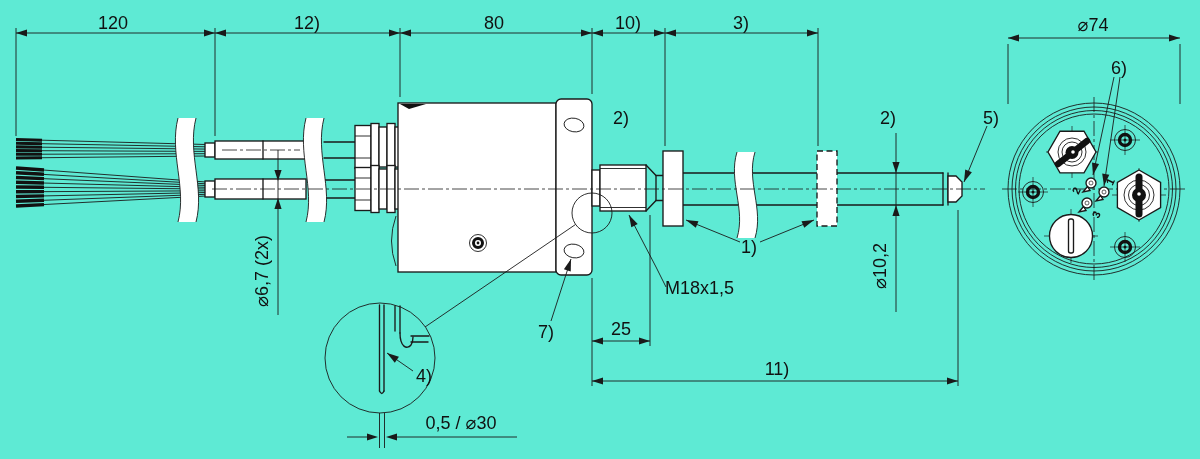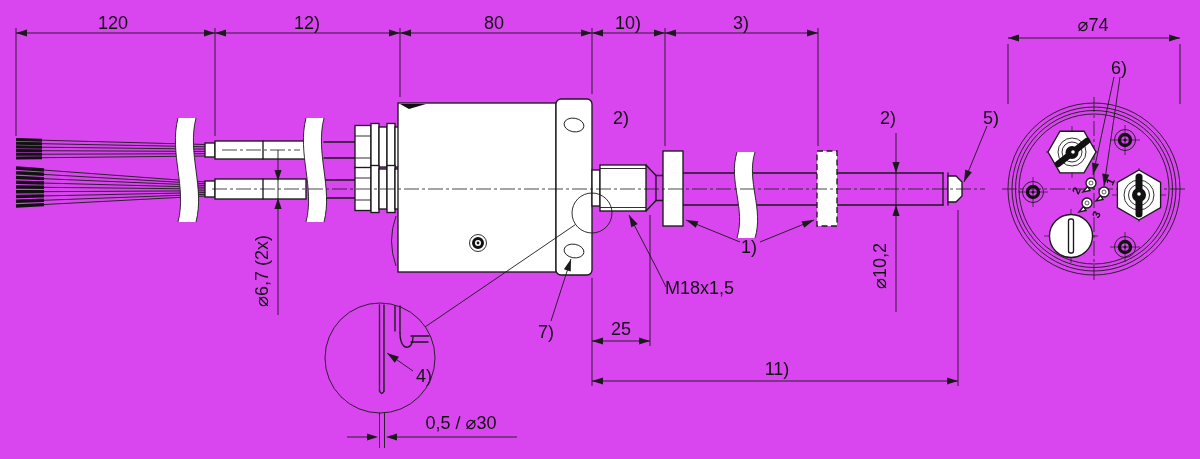--- a/index.html
+++ b/index.html
@@ -1,16 +1,16 @@
 <!DOCTYPE html>
 <html><head>
 <meta charset="utf-8">
 <style>
   html,body{margin:0;padding:0;background:#fff;}
-  .stage{width:1200px;height:459px;background:#d946ef;position:relative;font-family:"Liberation Sans",sans-serif;}
+  .stage{width:1200px;height:459px;background:#5eead4;position:relative;font-family:"Liberation Sans",sans-serif;}
   svg{display:block;}
   .ol{stroke:#1a1a1a;stroke-width:1.35;fill:none;stroke-linecap:round;}
   .olf{stroke:#1a1a1a;stroke-width:1.35;fill:#fff;}
   .tn{stroke:#1a1a1a;stroke-width:0.9;fill:none;}
   .tn2{stroke:#1a1a1a;stroke-width:0.7;fill:none;}
   .cl{stroke:#1a1a1a;stroke-width:0.8;fill:none;stroke-dasharray:15 3 3 3;}
   .ar{fill:#1a1a1a;stroke:none;}
   .wb{fill:#fff;stroke:none;}
   .dim{font-family:"Liberation Sans",sans-serif;font-size:18px;fill:#111;}
   .digit{font-family:"Liberation Sans",sans-serif;font-size:11px;font-weight:700;fill:#111;}

